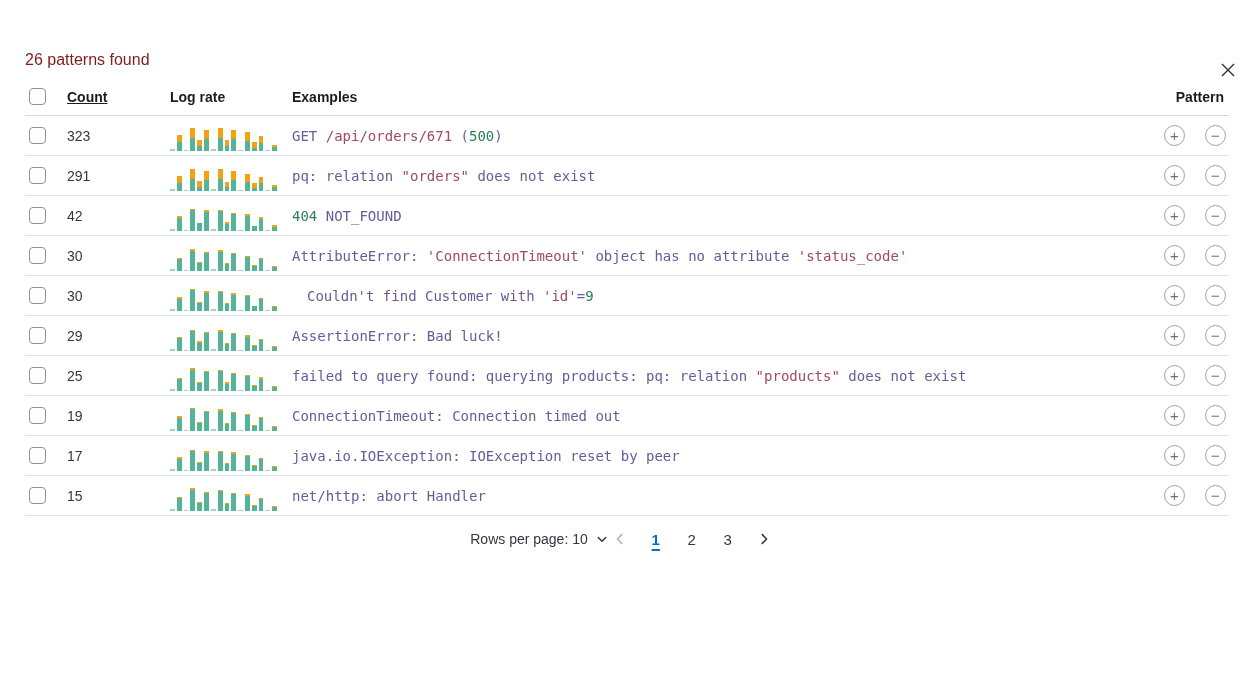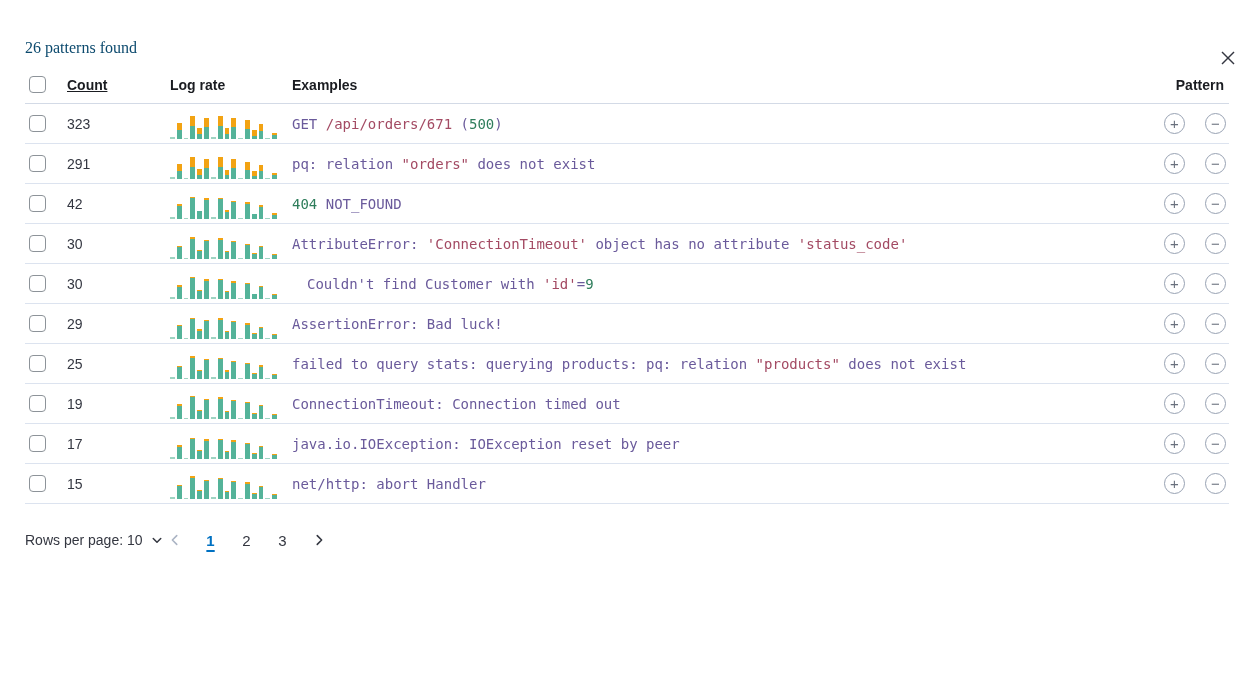--- a/index.html
+++ b/index.html
@@ -18,21 +18,21 @@
   .sampling { position: absolute; right: 36px; top: 32px; display: flex; align-items: center;
     gap: 7px; color: #0071C2; font-size: 16px; cursor: pointer; }
   .sampling svg { stroke: #0071C2; }
   .close-btn { position: absolute; top: 6px; right: 6px; width: 26px; height: 26px;
     background: none; border: none; cursor: pointer; display: flex; align-items: center;
     justify-content: center; }
   .close-btn svg { stroke: #343741; }
 
   
   .content { padding: 0 18px 0 25px; }
-  .summary { margin-top: 39px; font-size: 16px; color: #0c4a6e; font-family: Liberation Serif, serif; }
+  .summary { margin-top: 51px; font-size: 16px; color: #7f1d1d; }
 
   table { width: 100%; border-collapse: collapse; margin-top: 13px; }
   thead th { text-align: left; font-size: 14px; font-weight: 700; color: #1a1c21;
     padding: 6px 0 10px 0; border-bottom: 1px solid #D3DAE6; }
   th.col-actions { text-align: right; padding-right: 5px; }
   tbody tr { border-bottom: 1px solid #DCE3EF; }
   tbody td { height: 40px; vertical-align: middle; padding: 0; }
   .col-check { width: 42px; }
   .col-count { width: 103px; text-decoration: underline; }
   .col-rate  { width: 122px; }
@@ -51,21 +51,21 @@
 
   .example { font-family: "DejaVu Sans Mono", monospace; font-size: 14px; letter-spacing: 0; white-space: nowrap; }
 
   .actions-cell { display: flex; justify-content: flex-end; align-items: center; gap: 20px; padding-right: 3px; }
   .action-btn { width: 21px; height: 21px; border-radius: 50%; border: 1px solid #98A2B3;
     background: #fff; color: #69707D; font-size: 15px; line-height: 18px; cursor: pointer;
     display: flex; align-items: center; justify-content: center; padding: 0;
     font-family: "Liberation Sans", sans-serif; }
 
   
-  .footer { margin-top: 24px; display: flex; justify-content: flex-start; align-items: center;
+  .footer { margin-top: 11px; display: flex; justify-content: center; align-items: center;
     padding-right: 8px; }
   .rows-per-page { display: flex; align-items: center; gap: 8px; font-size: 14px;
     color: #343741; cursor: pointer; }
   .rows-per-page svg { stroke: #343741; }
   .pagination { display: flex; align-items: center; gap: 12px; }
   .page-btn { background: none; border: none; font-size: 15px; color: #343741; cursor: pointer;
     width: 24px; height: 24px; font-family: "Liberation Sans", sans-serif; }
   .page-btn.active { color: #0071C2; font-weight: 700; text-decoration: underline;
     text-underline-offset: 4px; text-decoration-thickness: 2px; }
   .pager-arrow { background: none; border: none; cursor: pointer; width: 24px; height: 24px;
@@ -640,21 +640,21 @@
                 </div>
                 <div class="bar stub">
                   <div class="seg-t" style="height: 1px;"></div>
                 </div>
                 <div class="bar">
                   <div class="seg-o" style="height: 1px;"></div>
                   <div class="seg-t" style="height: 4px;"></div>
                 </div>
               </div>
             </td>
-            <td><span class="example"><span style="color: rgb(106, 90, 155);">failed to query stats: querying products: pq: relation </span><span style="color: rgb(163, 74, 99);">"products"</span><span style="color: rgb(106, 90, 155);"> does not exist</span></span></td>
+            <td><span class="example"><span style="color: rgb(106, 90, 155);">failed to query found: querying products: pq: relation </span><span style="color: rgb(163, 74, 99);">"products"</span><span style="color: rgb(106, 90, 155);"> does not exist</span></span></td>
             <td class="col-actions">
               <div class="actions-cell">
                 <button class="action-btn">
                   <span>+</span>
                 </button>
                 <button class="action-btn">
                   <span>−</span>
                 </button>
               </div>
             </td>

